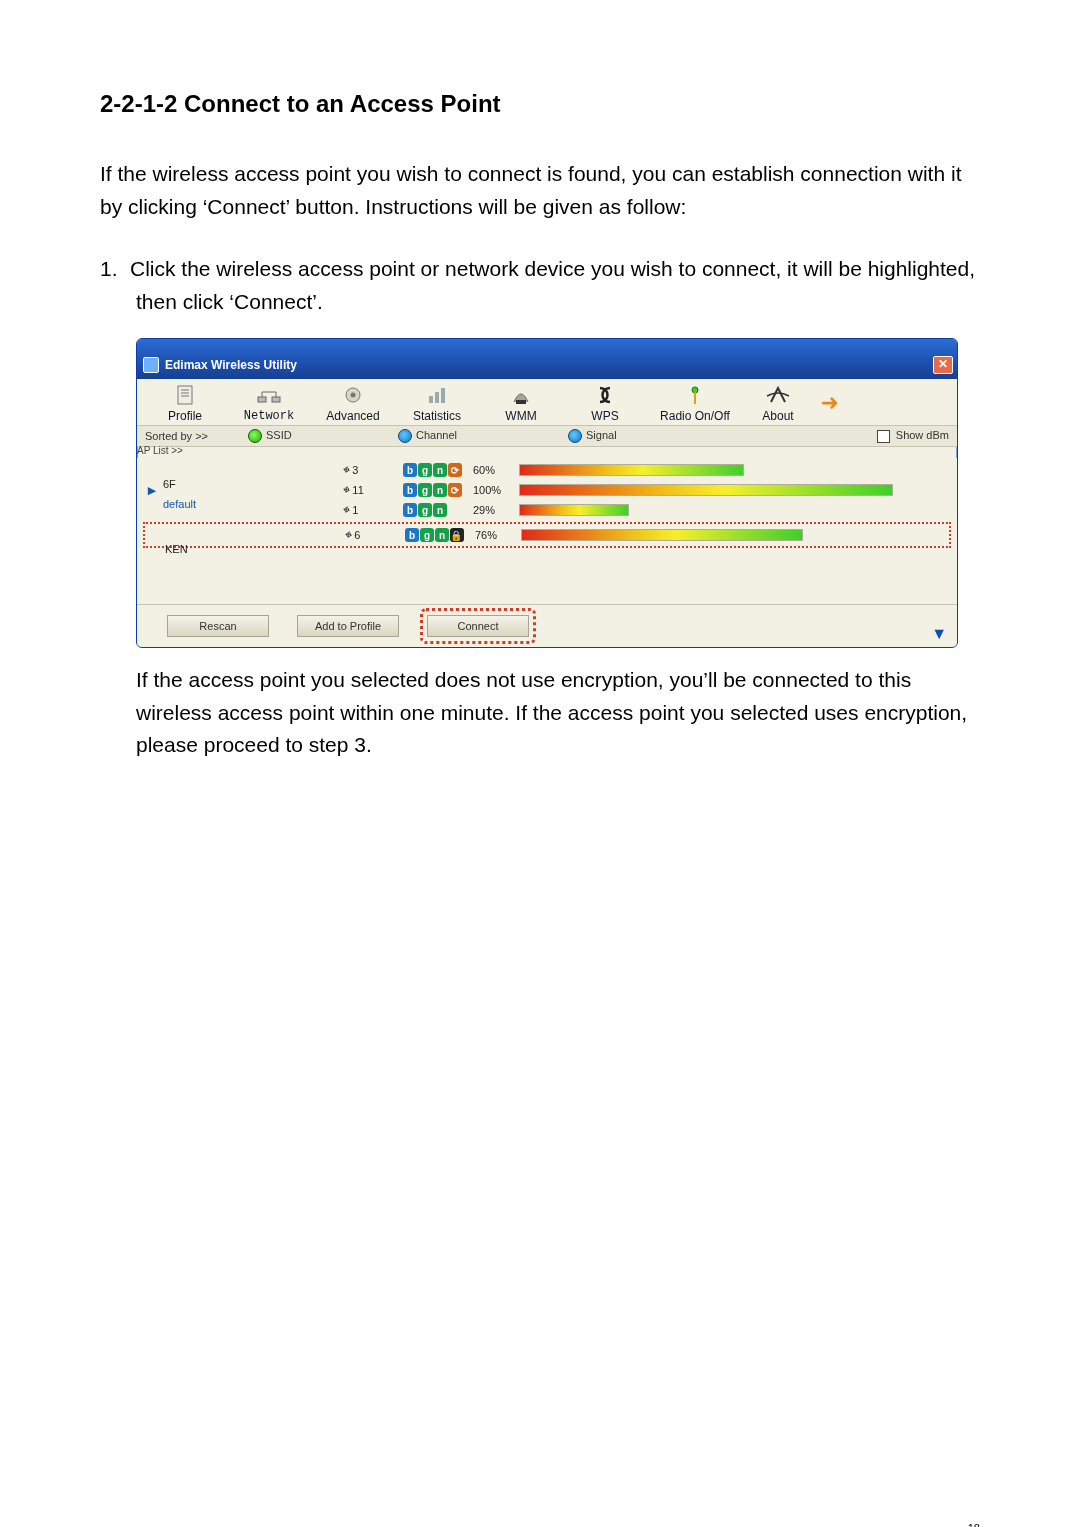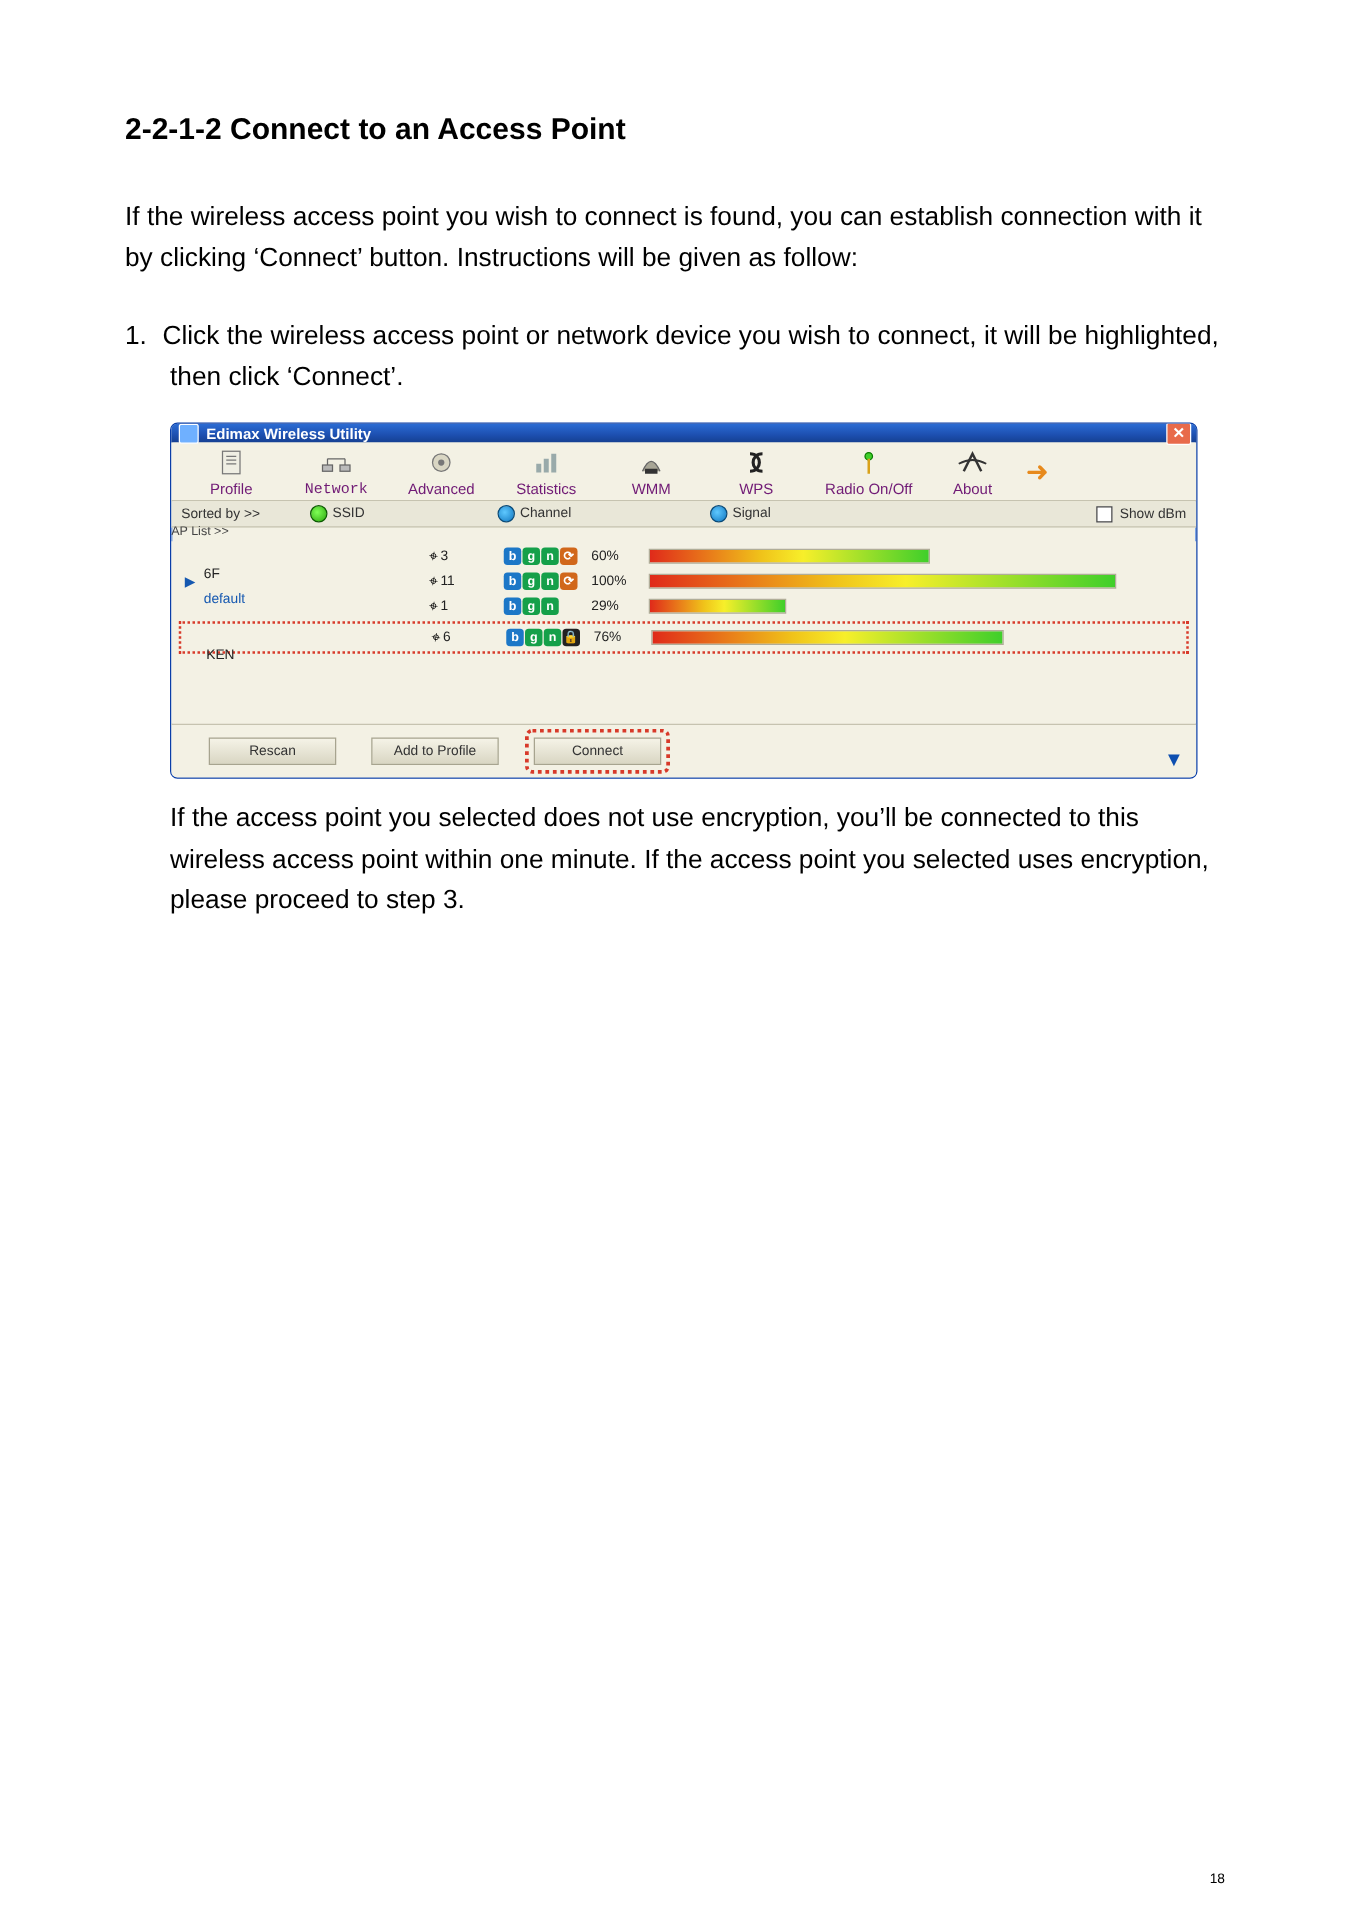--- a/index.html
+++ b/index.html
@@ -39,26 +39,26 @@
     width: 820px;
     margin: 18px 0 16px 36px;
     border: 1px solid #0a3ea8;
     border-radius: 6px;
     overflow: hidden;
     font-size: 12px;
     background: #f3f1e4;
     box-shadow: 0 0 0 1px #7aa3e6 inset;
   }
   .titlebar {
-    height: 15px;
+    height: 28px;
     background: linear-gradient(#2b6cd4, #1d4fb0 60%, #154091);
     color: #fff;
     display: flex;
     align-items: center;
-    padding: 0 4px 0 6px;
+    padding: 12px 4px 0 6px;
     font-weight: bold;
   }
   .titlebar .tb-icon {
     width: 14px; height: 14px; background:#6fb0ff; border:1px solid #fff;
     border-radius:2px; margin-right:6px;
   }
   .titlebar .tb-title { flex: 1; font-size: 12px; }
   .titlebar .tb-close {
     width: 18px; height: 16px; background:#e86a4a; border:1px solid #fff;
     color:#fff; text-align:center; line-height:14px; font-size:12px; font-weight:bold;
@@ -69,21 +69,21 @@
     display: flex;
     background: #f3f1e4;
     border-bottom: 1px solid #c6c3b0;
     padding: 4px 6px 2px 6px;
     align-items: flex-end;
   }
   .toolbar .tab {
     width: 84px;
     text-align: center;
     font-size: 12px;
-    color: #701a75;
+    color: #0f172a;
   }
   .toolbar .tab .ico {
     width: 32px; height: 24px; margin: 0 auto 2px auto;
     display: flex; align-items:center; justify-content:center;
   }
   .toolbar .tab.active { font-weight: normal; font-family: Liberation Mono, monospace; }
   .toolbar .arrow-next {
     width: 26px; text-align:right; align-self:center; font-size:22px; color:#e78a1c;
   }
 

